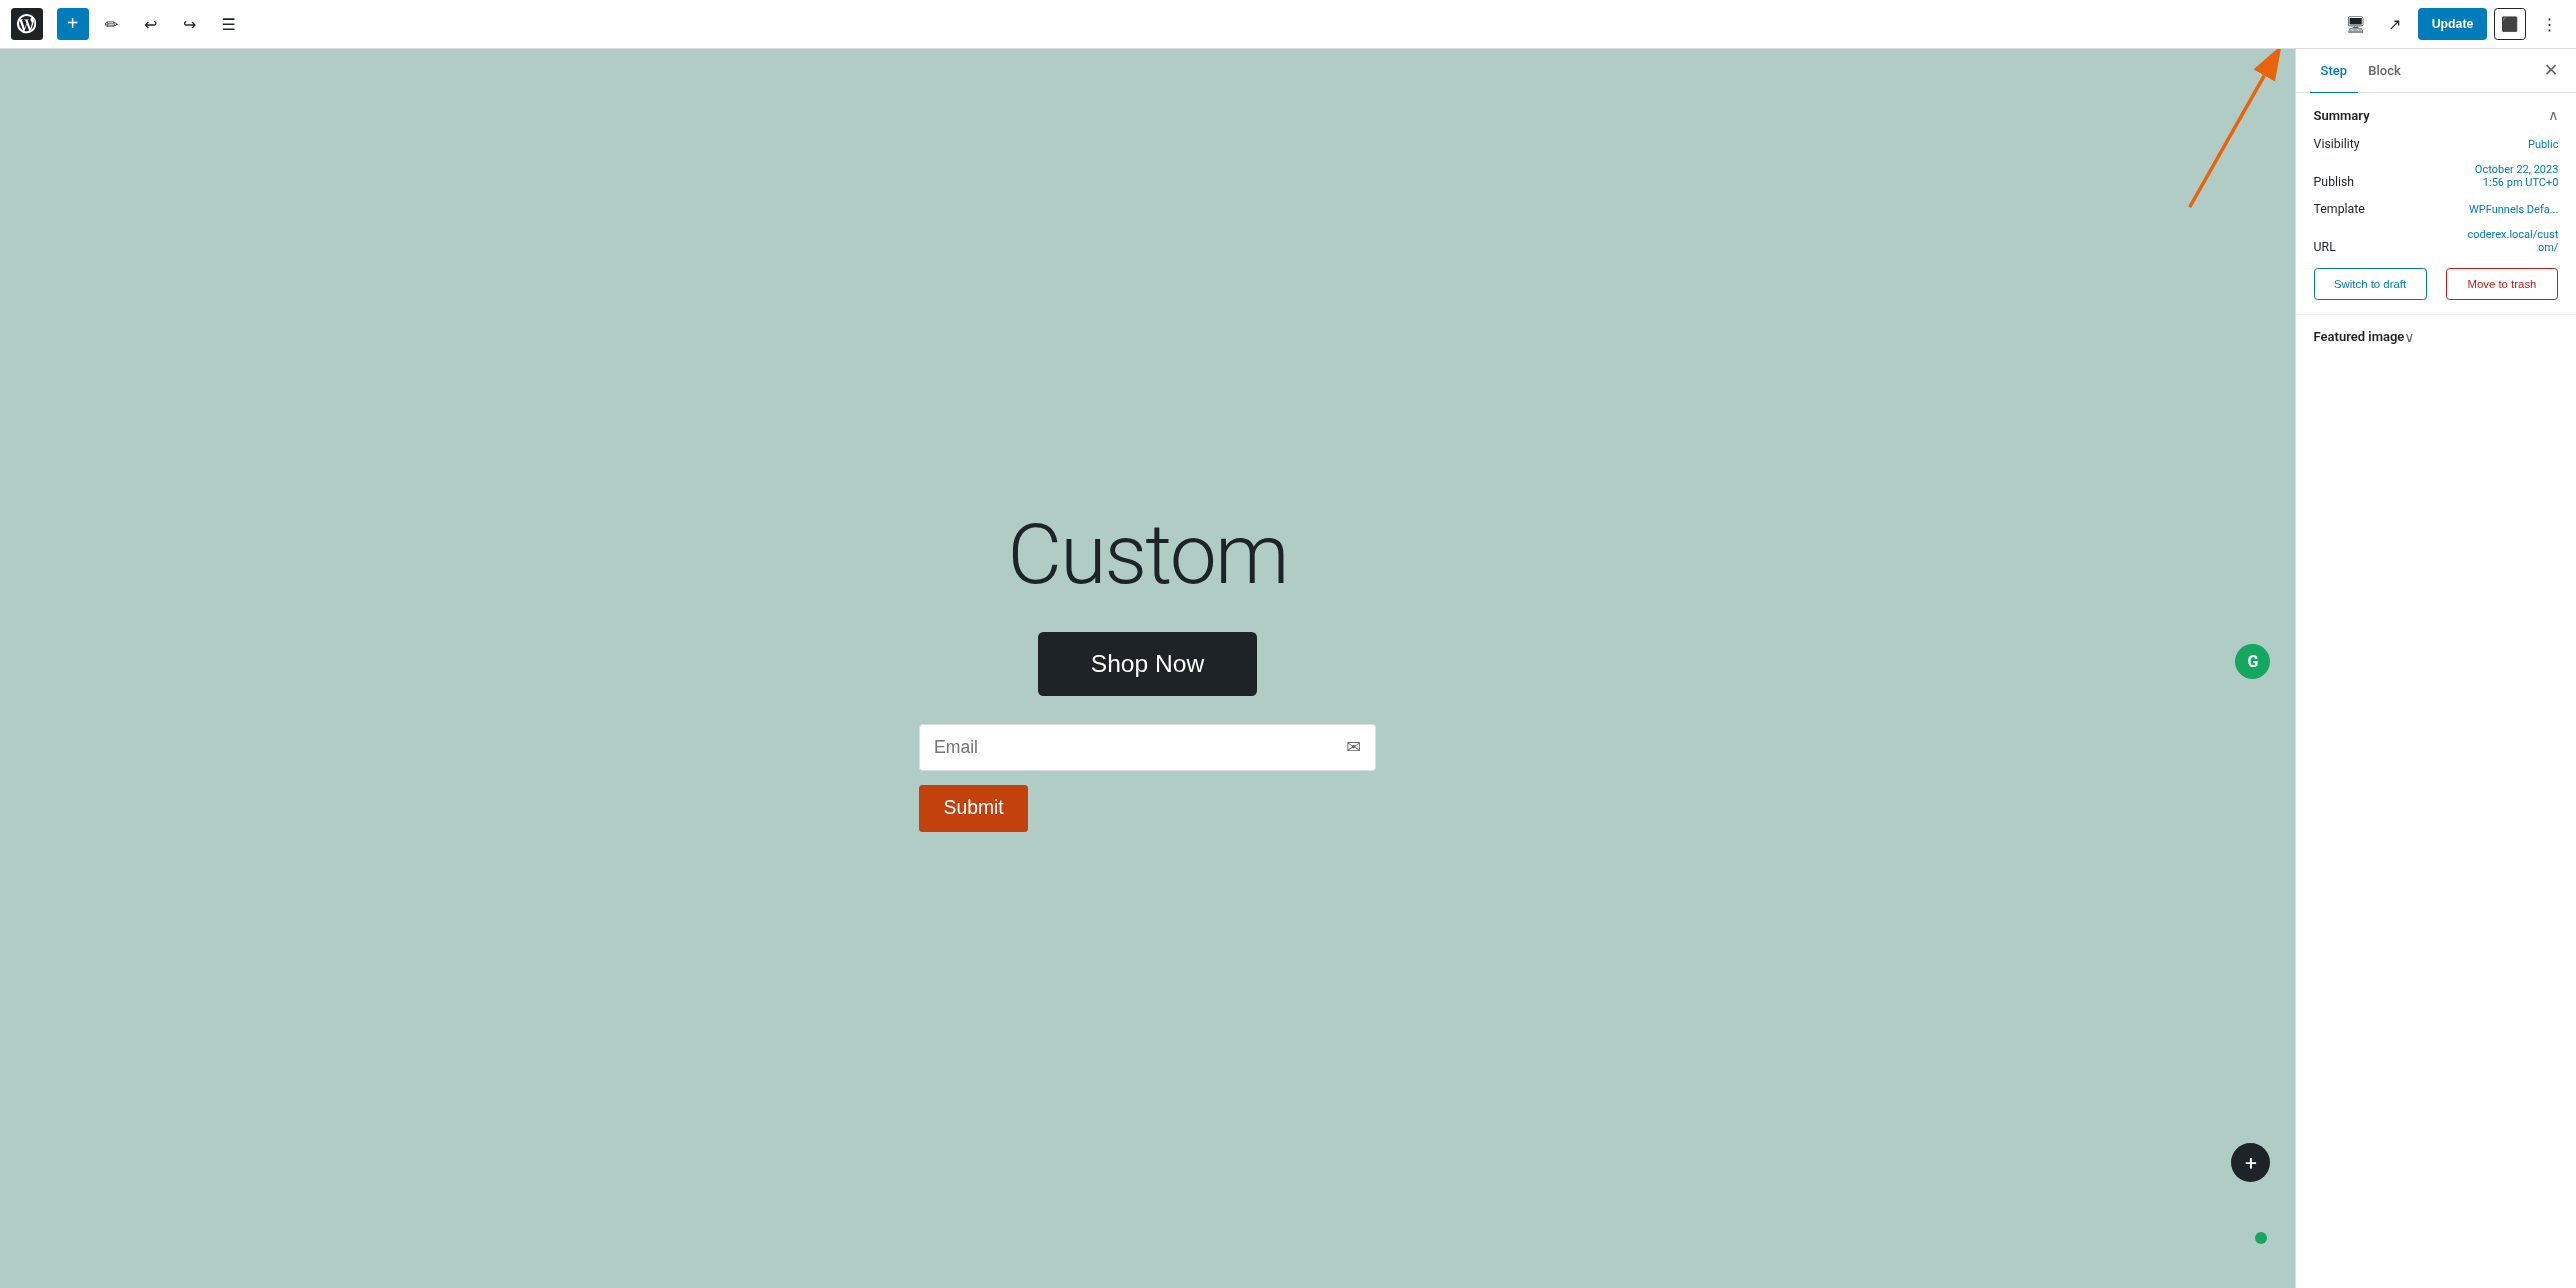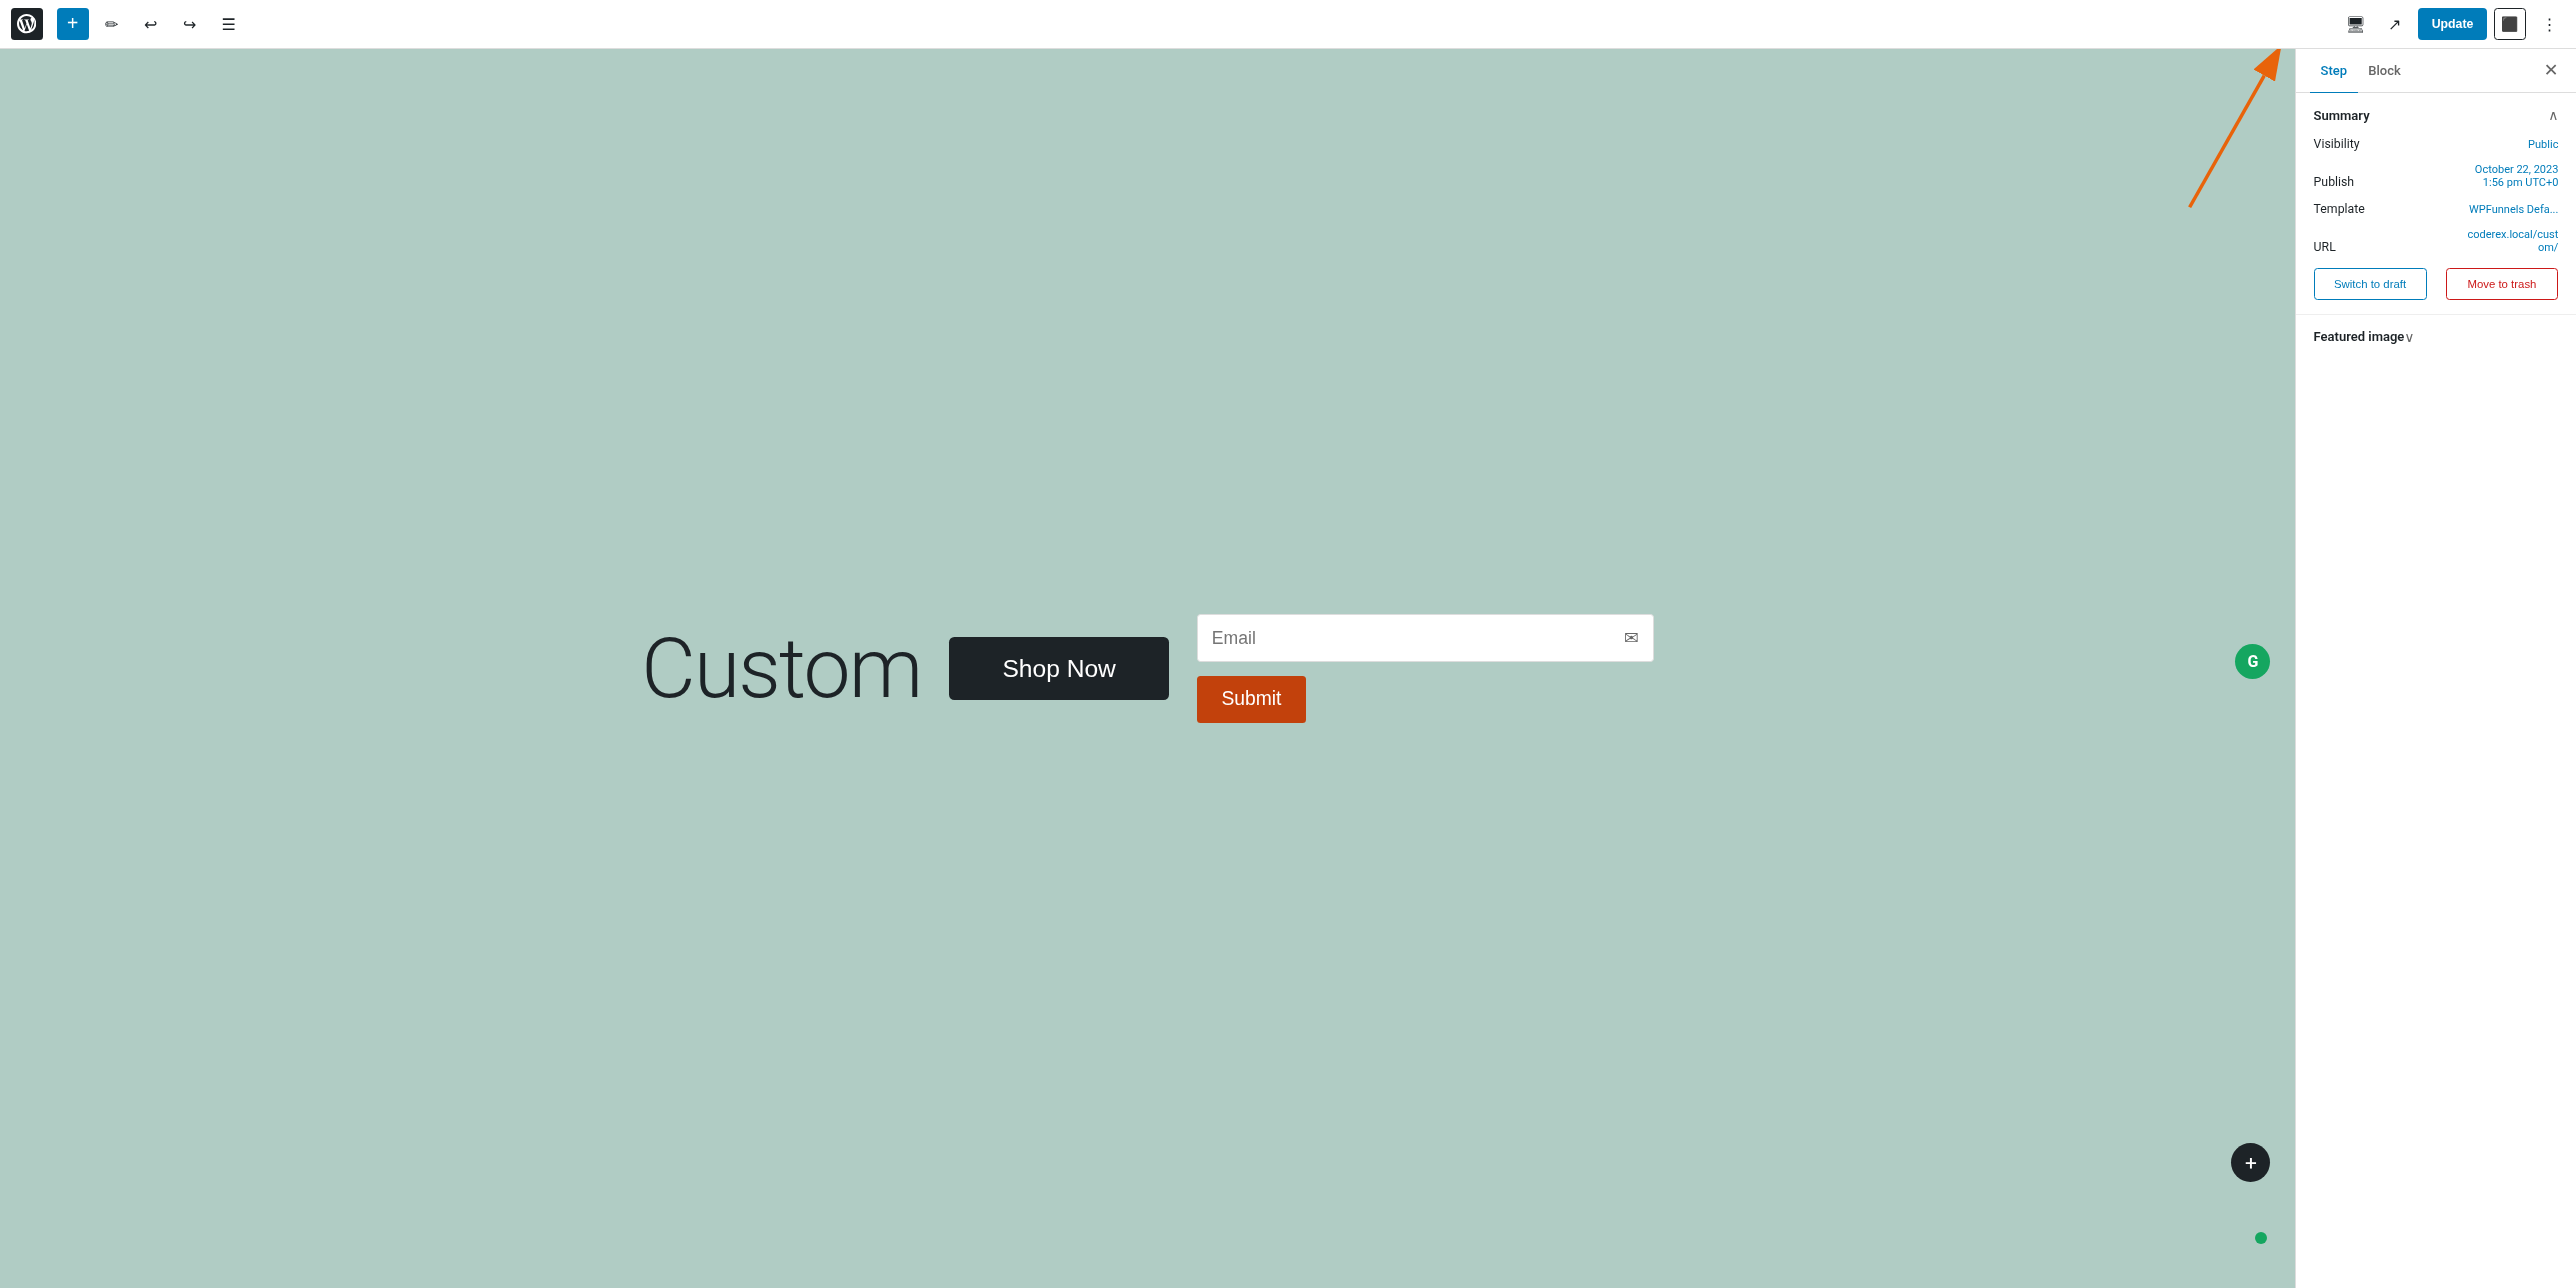--- a/index.html
+++ b/index.html
@@ -104,21 +104,21 @@
       align-items: center;
       justify-content: center;
       position: relative;
       overflow: hidden;
     }
     .page-canvas {
       background: #b0ccc4;
       width: 100%;
       height: 100%;
       display: flex;
-      flex-direction: row;
+      flex-direction: column;
       align-items: center;
       justify-content: center;
       gap: 28px;
       position: relative;
     }
     .custom-heading {
       font-size: 84px;
       font-weight: 300;
       color: #1d2327;
       letter-spacing: -1.8px;

